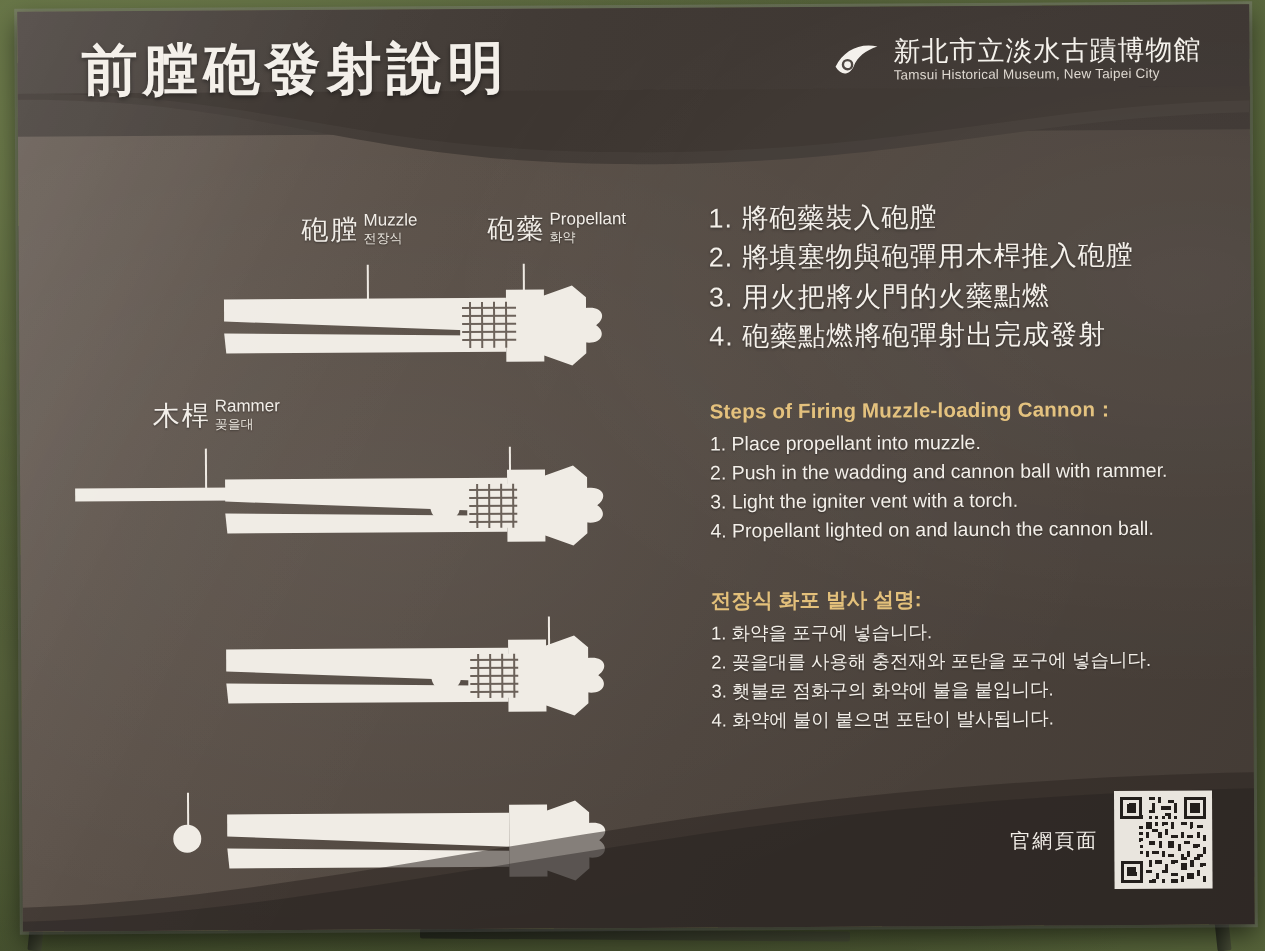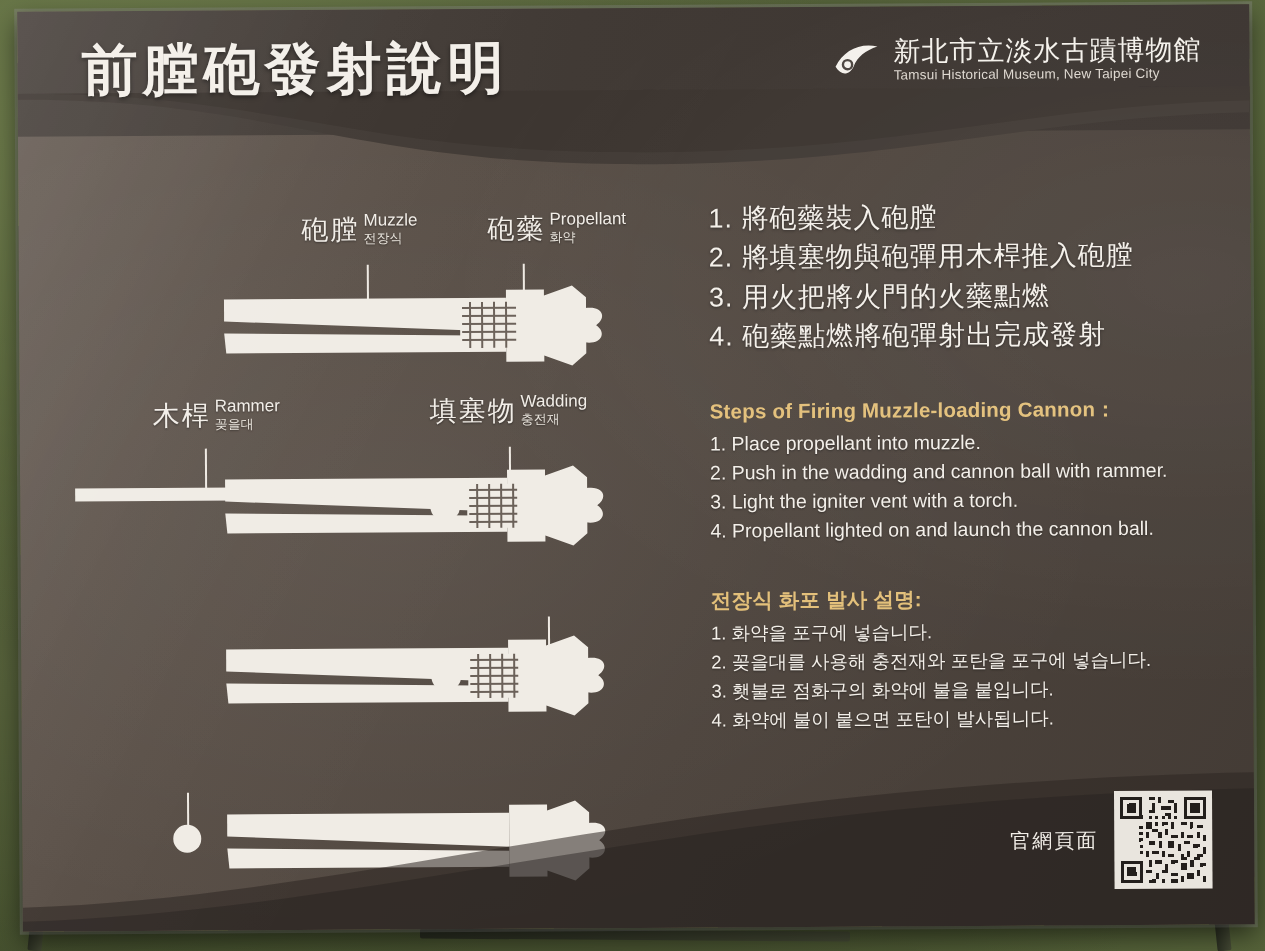--- a/index.html
+++ b/index.html
@@ -291,29 +291,20 @@
         <div class="label-row">
           <span class="zh">木桿</span>
           <span>
             <span class="en">Rammer</span>
             <span class="ko">꽂을대</span>
           </span>
         </div>
       </div>
       <div class="lead" style="left:130px; top:278px; height:42px;"></div>
 
-      <div class="label" style="left:355px; top:222px;">
-        <div class="label-row">
-          <span class="zh">填塞物</span>
-          <span>
-            <span class="en">Wadding</span>
-            <span class="ko">충전재</span>
-          </span>
-        </div>
-      </div>
       <div class="lead" style="left:434px; top:278px; height:40px;"></div>
 
       <svg class="cannon-svg" width="620" height="230" viewBox="0 0 620 230" style="top:285px;">
         <path d="M150,24 L432,24 L432,58 L150,46 Z" fill="#f0ece5"></path>
         <path d="M150,58 L432,62 L432,78 L152,78 Z" fill="#f0ece5"></path>
         <path d="M432,16 L470,16 L470,22 L498,12 L512,24 L512,80 L498,92 L470,82 L470,88 L432,88 Z" fill="#f0ece5"></path>
         <path d="M506,36 C528,30 534,44 522,52 C534,60 526,74 506,68 Z" fill="#f0ece5"></path>
 
         <rect x="-8" y="32" width="170" height="13" fill="#f0ece5"></rect>
         <rect x="150" y="34" width="200" height="9" fill="#f0ece5"></rect>

